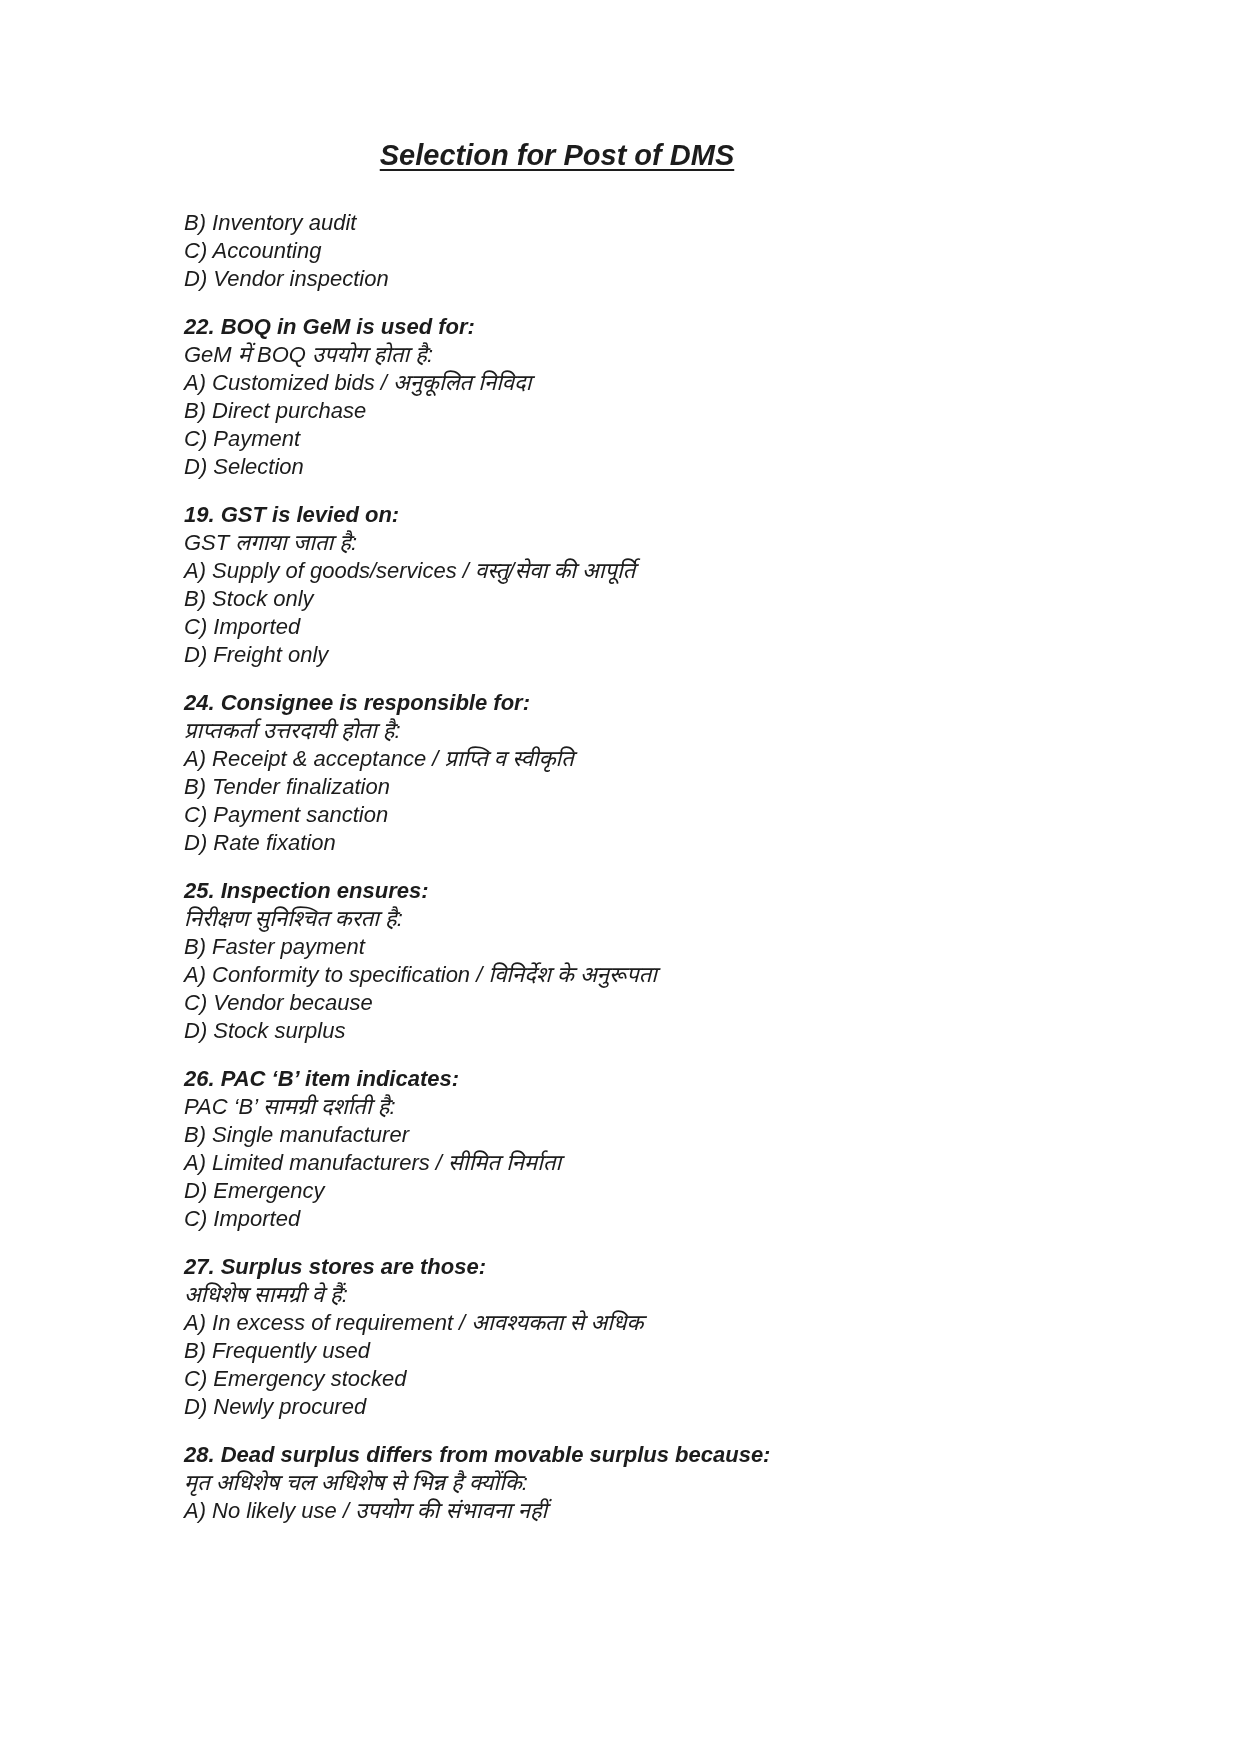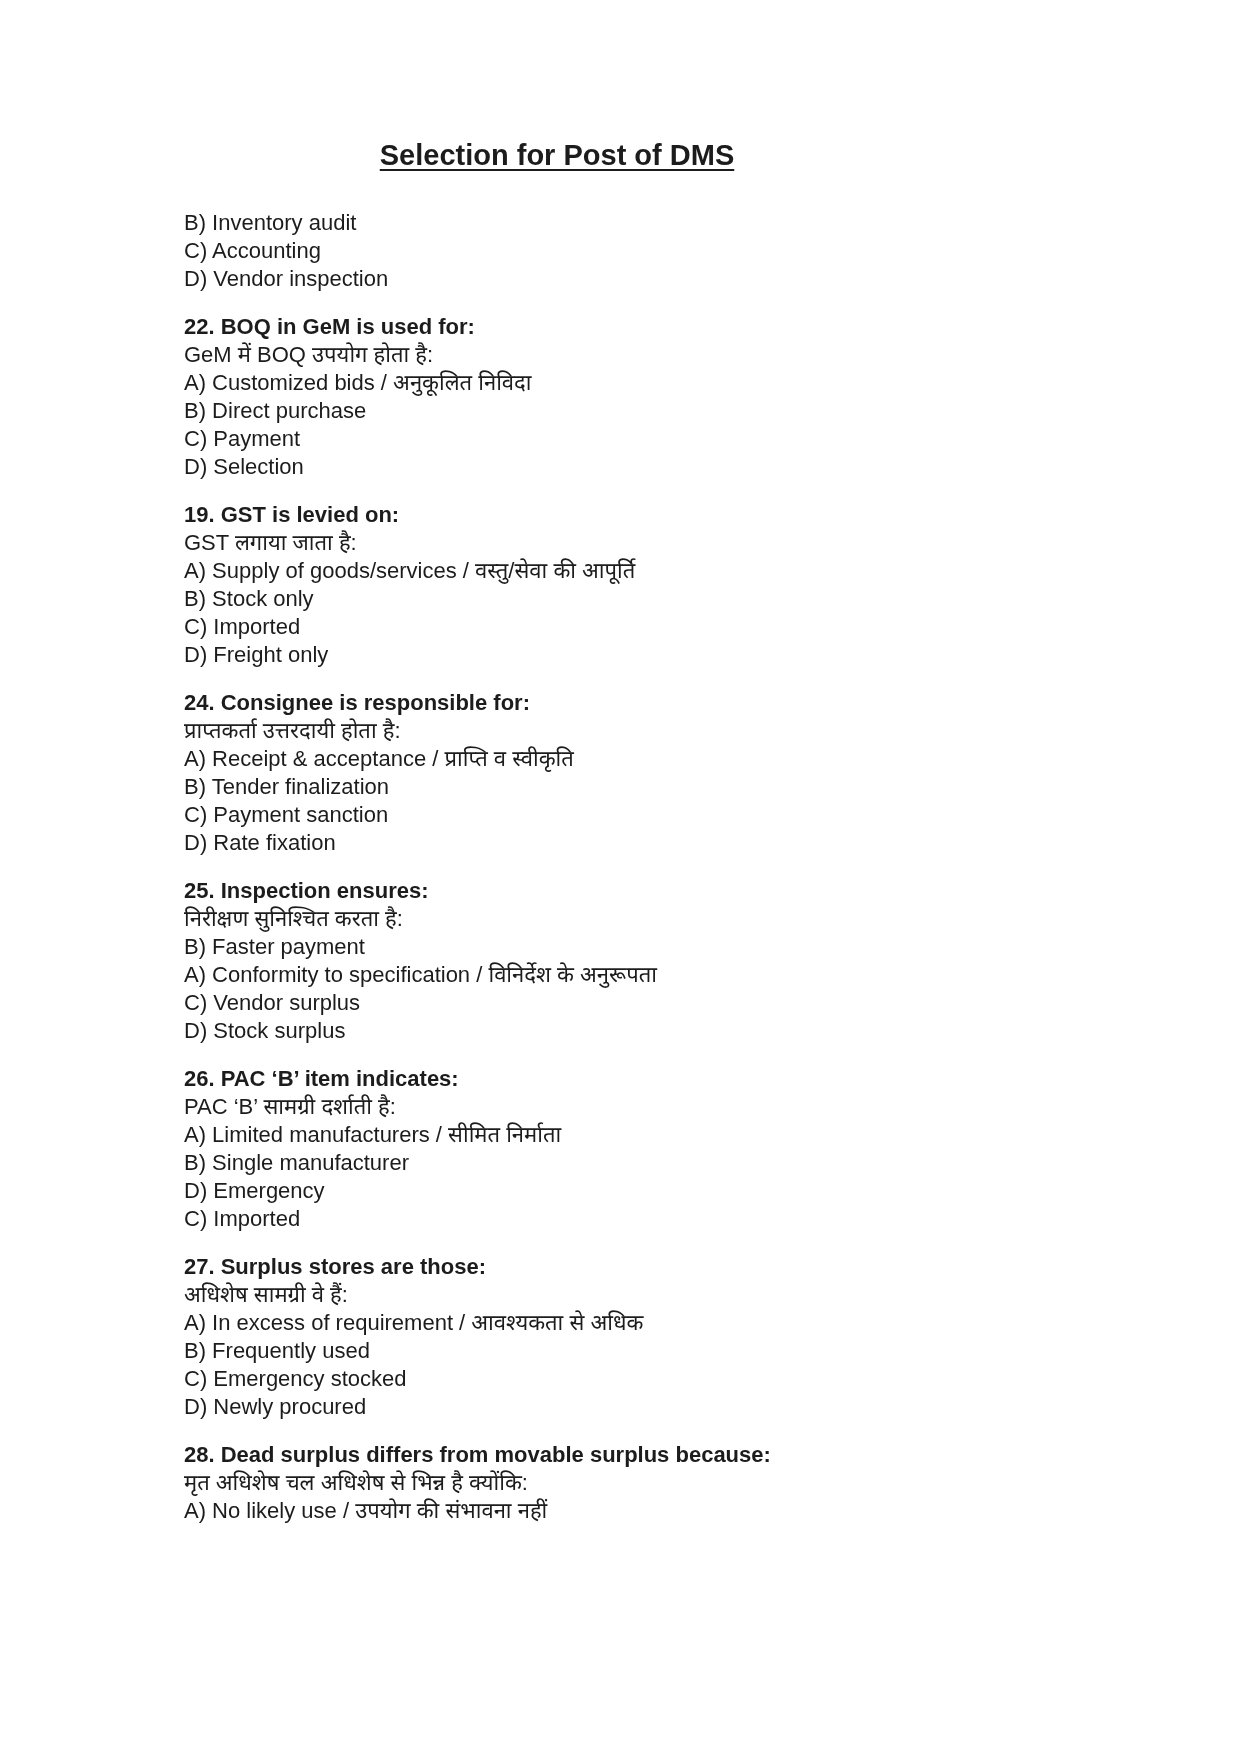--- a/index.html
+++ b/index.html
@@ -12,20 +12,21 @@
     background: #ffffff;
     color: #1c1c1c;
     font-family: "Liberation Sans", "DejaVu Sans", sans-serif;
     overflow: hidden;
   }
   .page {
     position: relative;
     width: 1114px;
     height: 1755px;
     background: #ffffff;
+    font-style: italic;
   }
   .title {
     margin: 0;
     padding-top: 138px;
     text-align: center;
     font-size: 29px;
     line-height: 34px;
     font-weight: 700;
     text-decoration: underline;
     text-underline-offset: 4px;
@@ -89,29 +90,29 @@
       <p>B) Tender finalization</p>
       <p>C) Payment sanction</p>
       <p>D) Rate fixation</p>
     </div>
 
     <div class="question">
       <p class="q-header">25. Inspection ensures:</p>
       <p class="q-hindi">निरीक्षण सुनिश्चित करता है:</p>
       <p>B) Faster payment</p>
       <p>A) Conformity to specification / विनिर्देश के अनुरूपता</p>
-      <p>C) Vendor surplus</p>
+      <p>C) Vendor because</p>
       <p>D) Stock surplus</p>
     </div>
 
     <div class="question">
       <p class="q-header">26. PAC ‘B’ item indicates:</p>
       <p class="q-hindi">PAC ‘B’ सामग्री दर्शाती है:</p>
+      <p>B) Single manufacturer</p>
       <p>A) Limited manufacturers / सीमित निर्माता</p>
-      <p>B) Single manufacturer</p>
       <p>D) Emergency</p>
       <p>C) Imported</p>
     </div>
 
     <div class="question">
       <p class="q-header">27. Surplus stores are those:</p>
       <p class="q-hindi">अधिशेष सामग्री वे हैं:</p>
       <p>A) In excess of requirement / आवश्यकता से अधिक</p>
       <p>B) Frequently used</p>
       <p>C) Emergency stocked</p>

